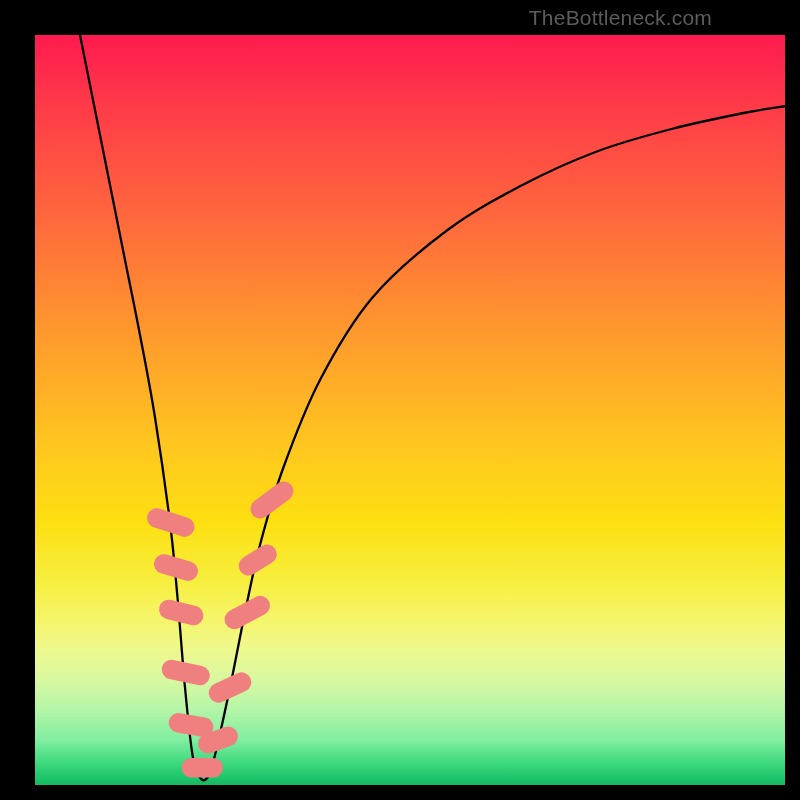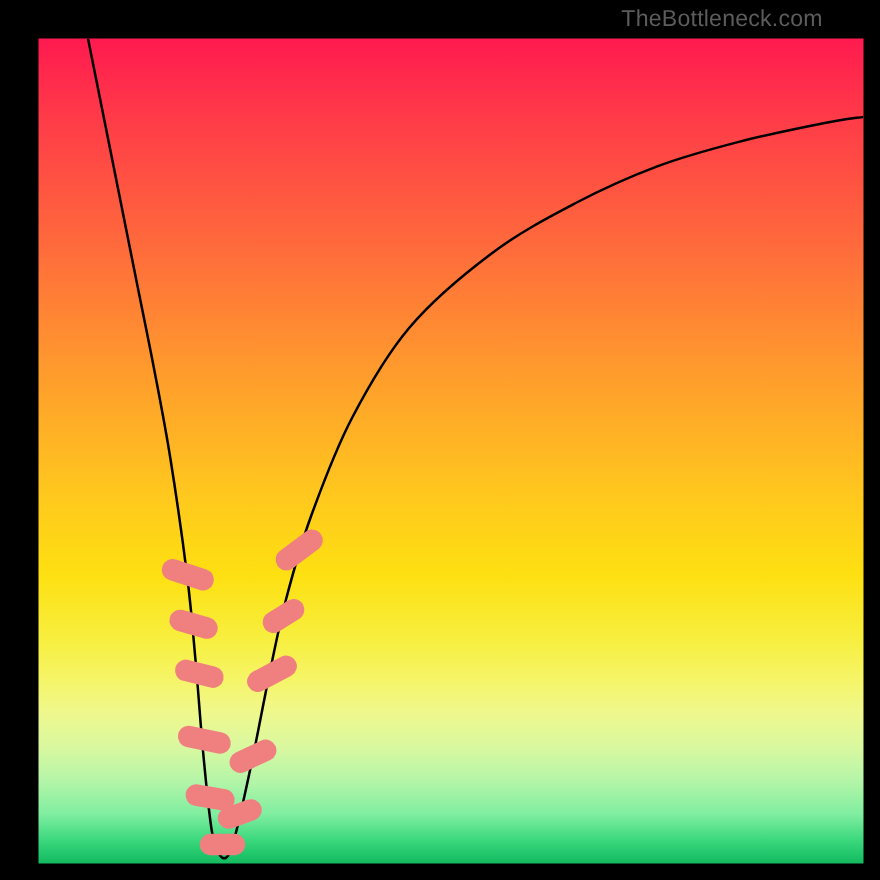--- a/index.html
+++ b/index.html
@@ -11,21 +11,20 @@
     background: #000;
     font-family: Arial, Helvetica, sans-serif;
   }
   .frame {
     position: absolute;
     left: 0;
     top: 0;
     width: 724px;
     height: 800px;
     background: #000;
-    padding-left: 36px;
   }
   .plot {
     position: absolute;
     left: 35px;
     top: 35px;
     width: 750px;
     height: 750px;
     background: linear-gradient(to bottom,
       #ff1a4f 0%,
       #ff3c48 10%,

